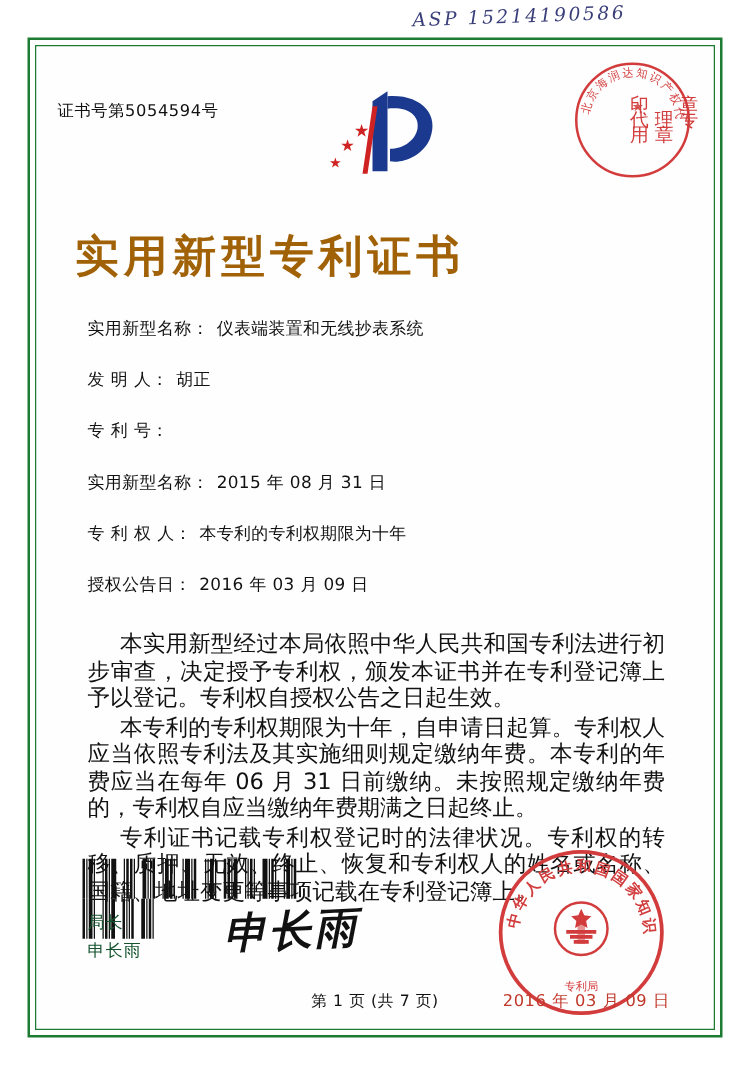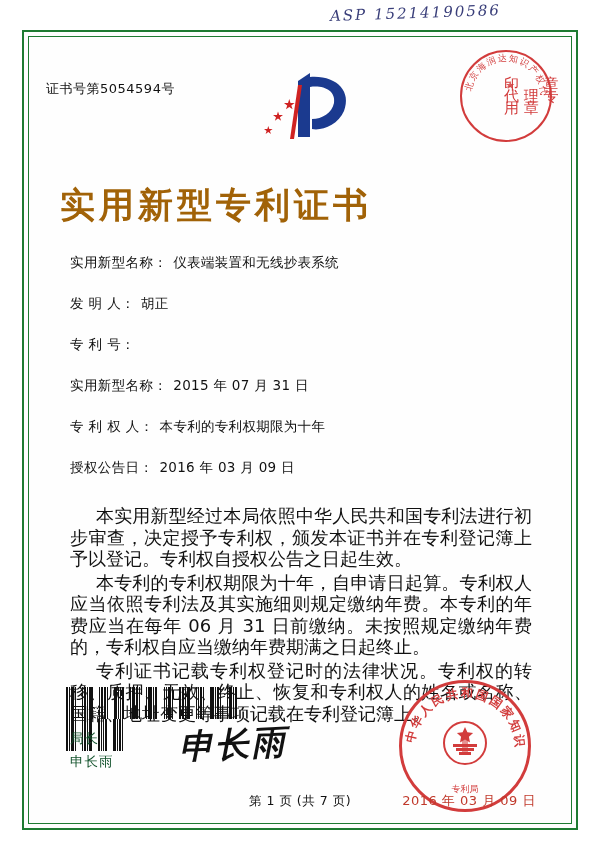--- a/index.html
+++ b/index.html
@@ -318,21 +318,21 @@
       </div>
       <div class="field-row">
         <span class="field-label">发 明 人：</span>
         <span class="field-value">胡正</span>
       </div>
       <div class="field-row">
         <span class="field-label">专 利 号：</span>
       </div>
       <div class="field-row">
         <span class="field-label">实用新型名称：</span>
-        <span class="field-value">2015 年 07 月 31 日</span>
+        <span class="field-value">2015 年 08 月 31 日</span>
       </div>
       <div class="field-row">
         <span class="field-label">专 利 权 人：</span>
         <span class="field-value">本专利的专利权期限为十年</span>
       </div>
       <div class="field-row">
         <span class="field-label">授权公告日：</span>
         <span class="field-value">2016 年 03 月 09 日</span>
       </div>
     </div>

